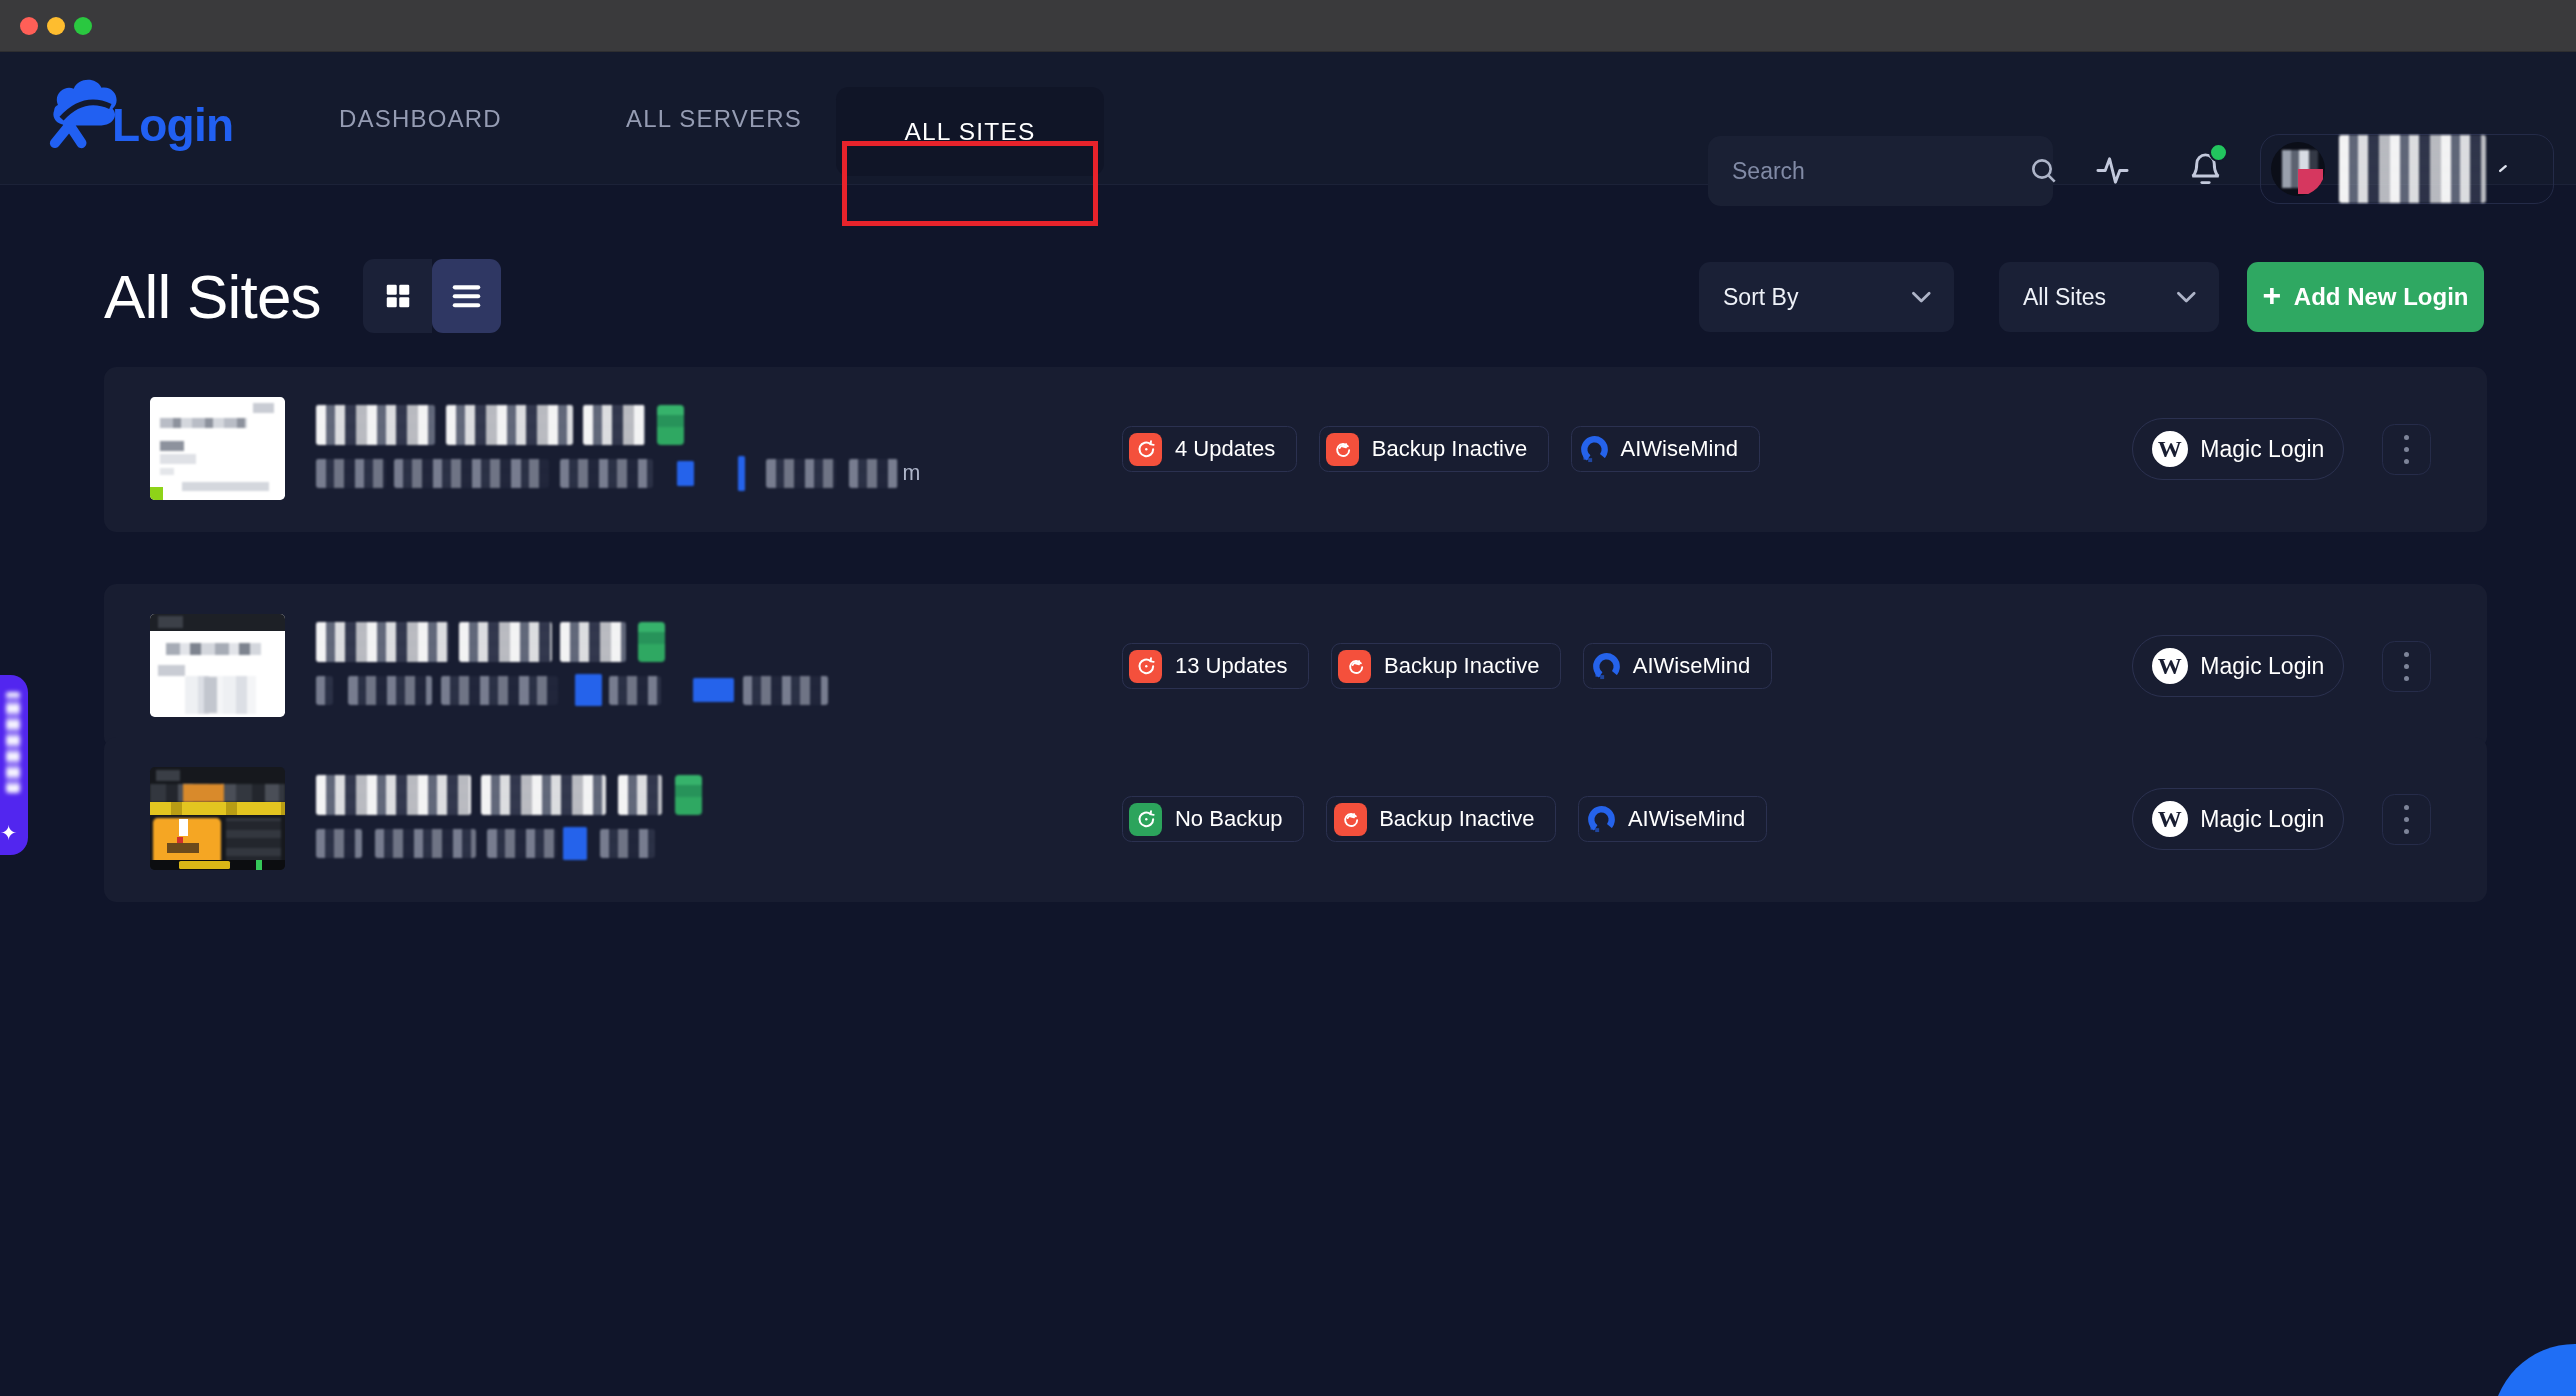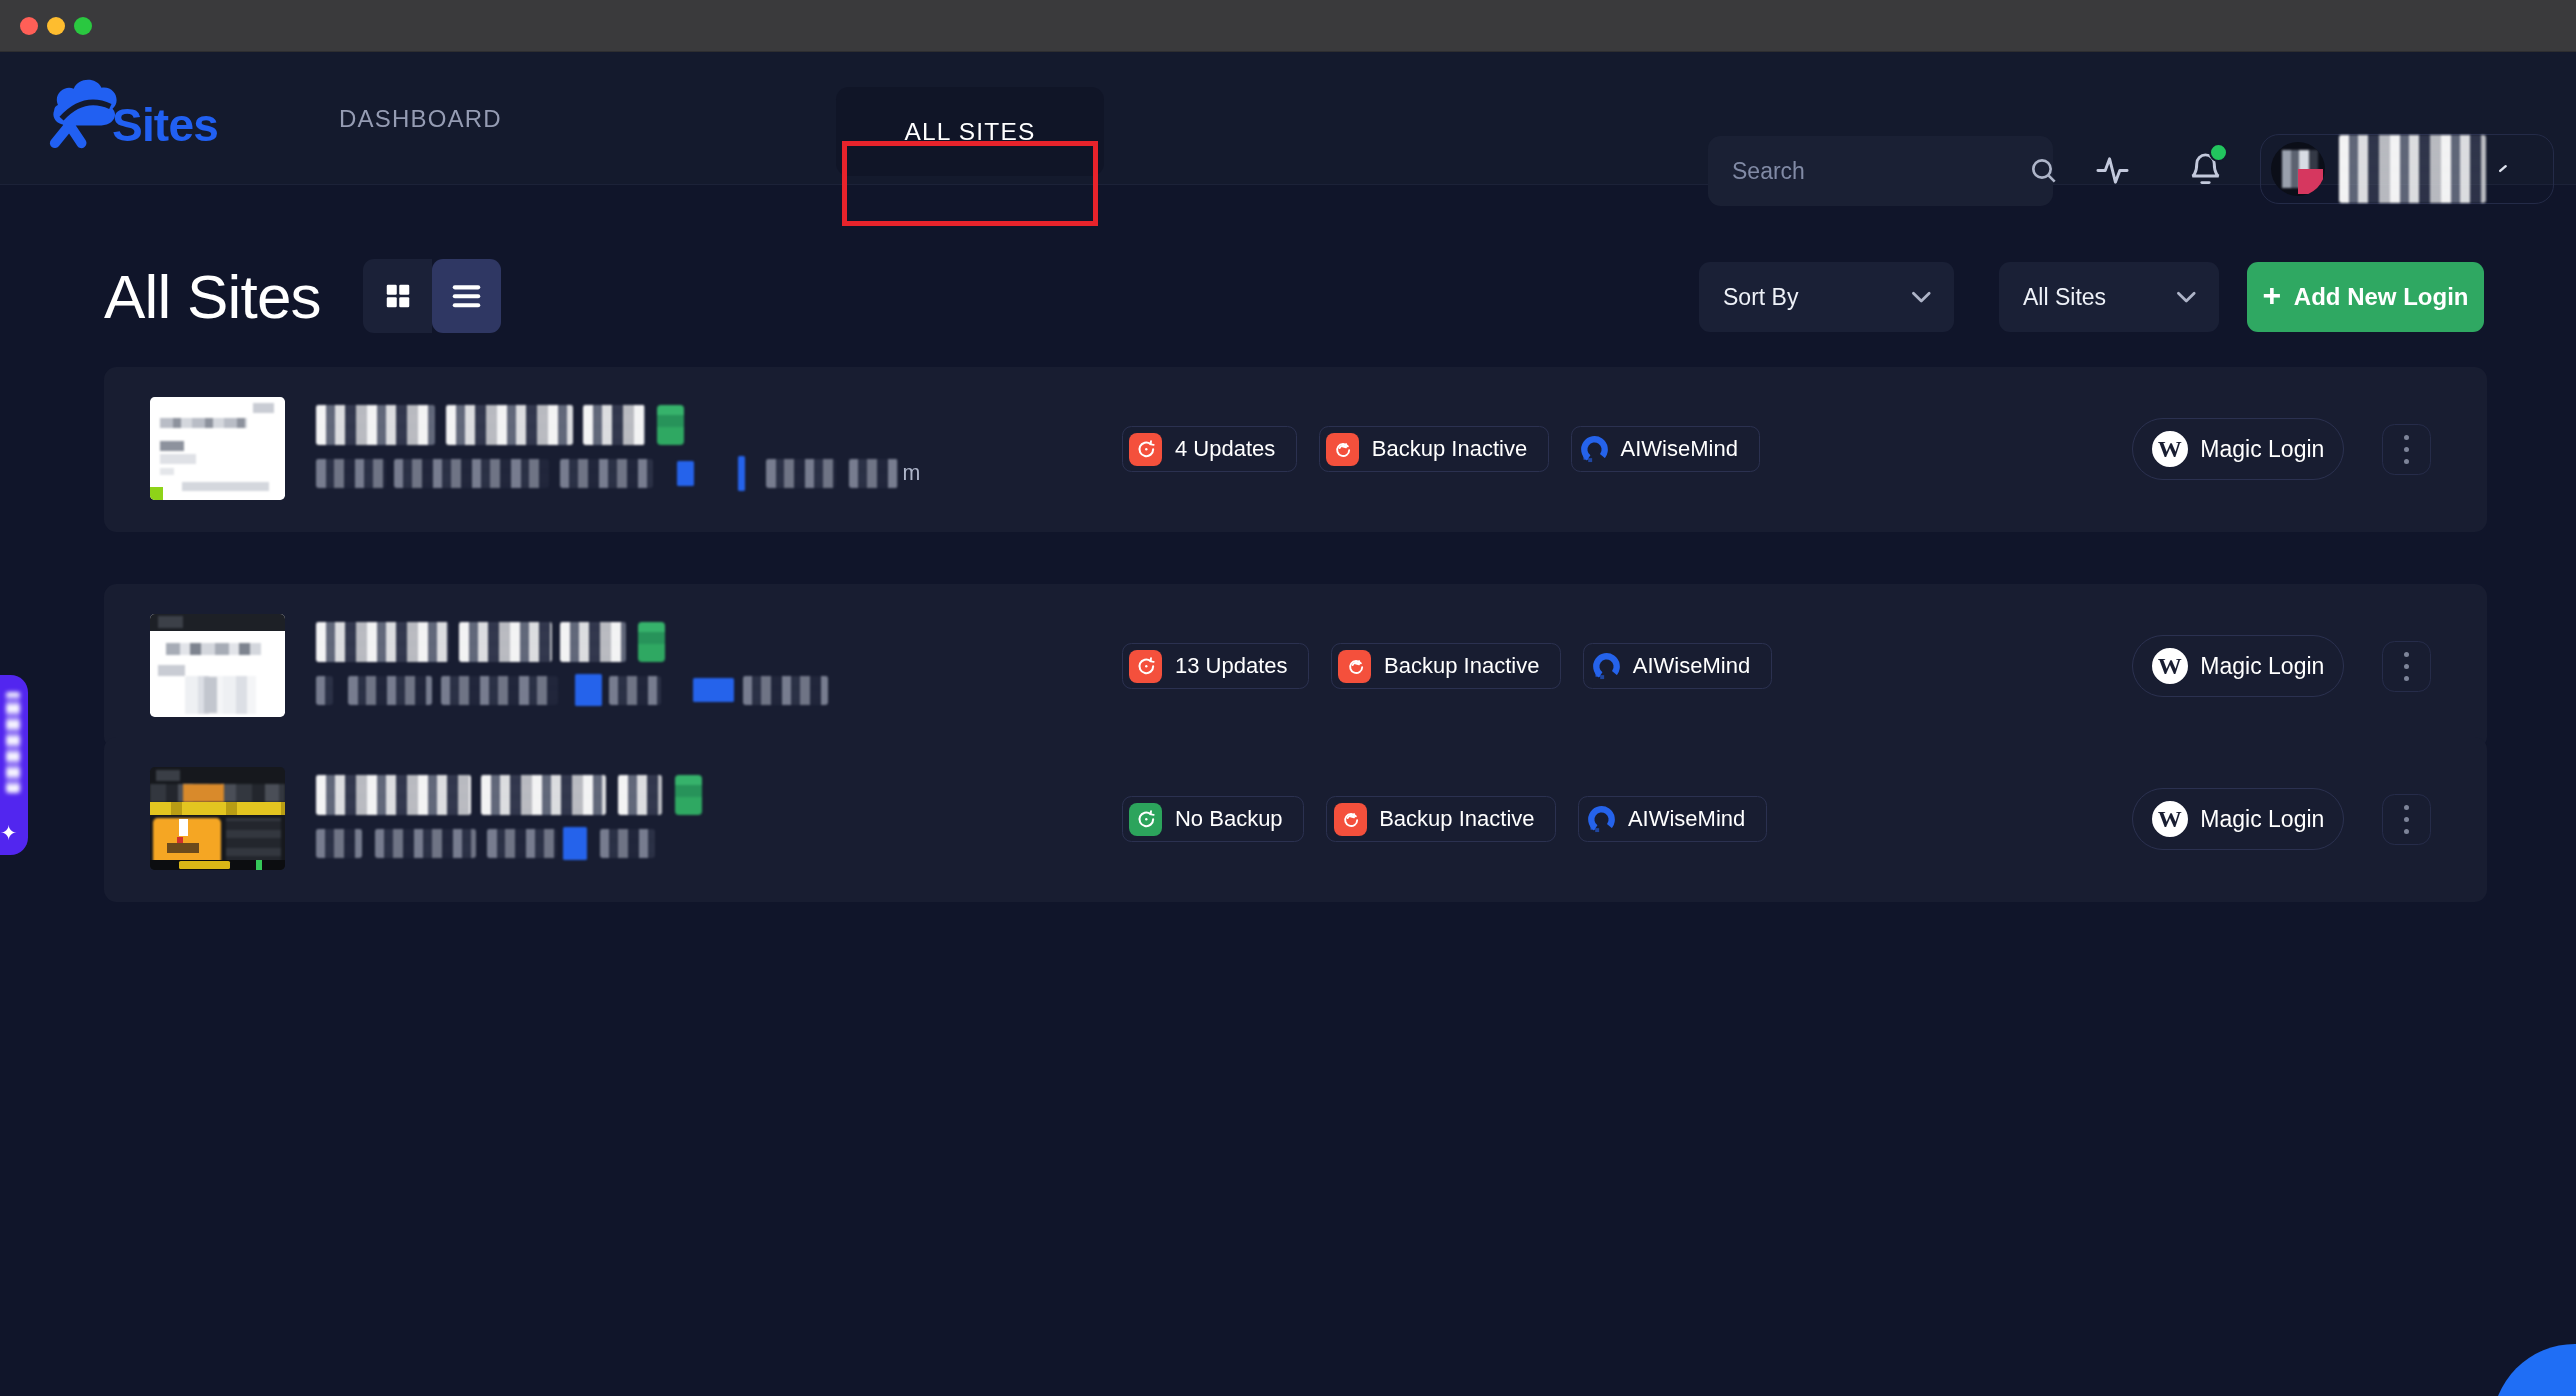--- a/index.html
+++ b/index.html
@@ -119,24 +119,25 @@
 
   <div class="header">
 
     <div class="logo">
       <svg width="71" height="87" viewBox="0 0 64 72">
         <path d="M8 60 L34 28" stroke="#2160f2" stroke-width="9" stroke-linecap="round"></path>
         <path d="M12 30 L32 60" stroke="#2160f2" stroke-width="9" stroke-linecap="round"></path>
         <path d="M20 44 C6 44 3 32 11 26 C6 16 17 7 25 11 C29 1 45 0 50 10 C62 8 68 22 60 29 C66 36 59 44 50 44 Z" fill="#2160f2"></path>
         <path d="M14 38 Q34 16 58 27" stroke="#141a2d" stroke-width="5" fill="none"></path>
       </svg>
-      <span class="brand-text">Sites</span>
+      <span class="brand-text">Login</span>
     </div>
 
     <div class="navitem nav-dashboard">DASHBOARD</div>
+    <div class="navitem nav-servers">ALL SERVERS</div>
     <div class="nav-sites-pill">ALL SITES</div>
     <div class="annotation-box"></div>
 
     <div class="searchbox">
       <input type="text" placeholder="Search" style="">
       <span class="mag">
         <svg width="32" height="32" viewBox="0 0 24 24" fill="none" stroke="#aeb5c9" stroke-width="2">
           <circle cx="10.5" cy="10.5" r="6.5"></circle>
             <path d="M15.5 15.5 L20 20"></path>
         </svg>

